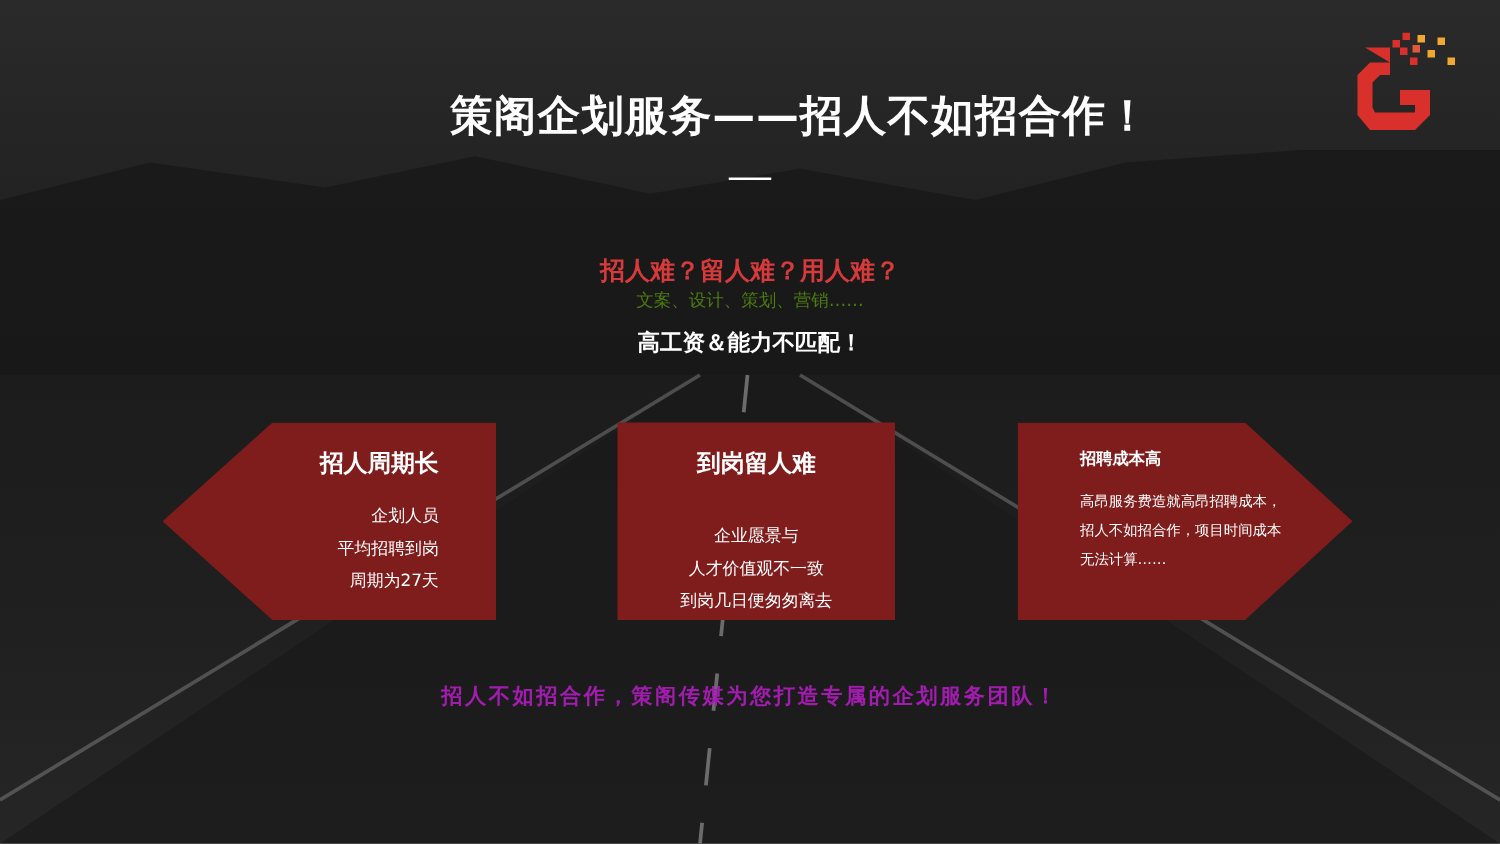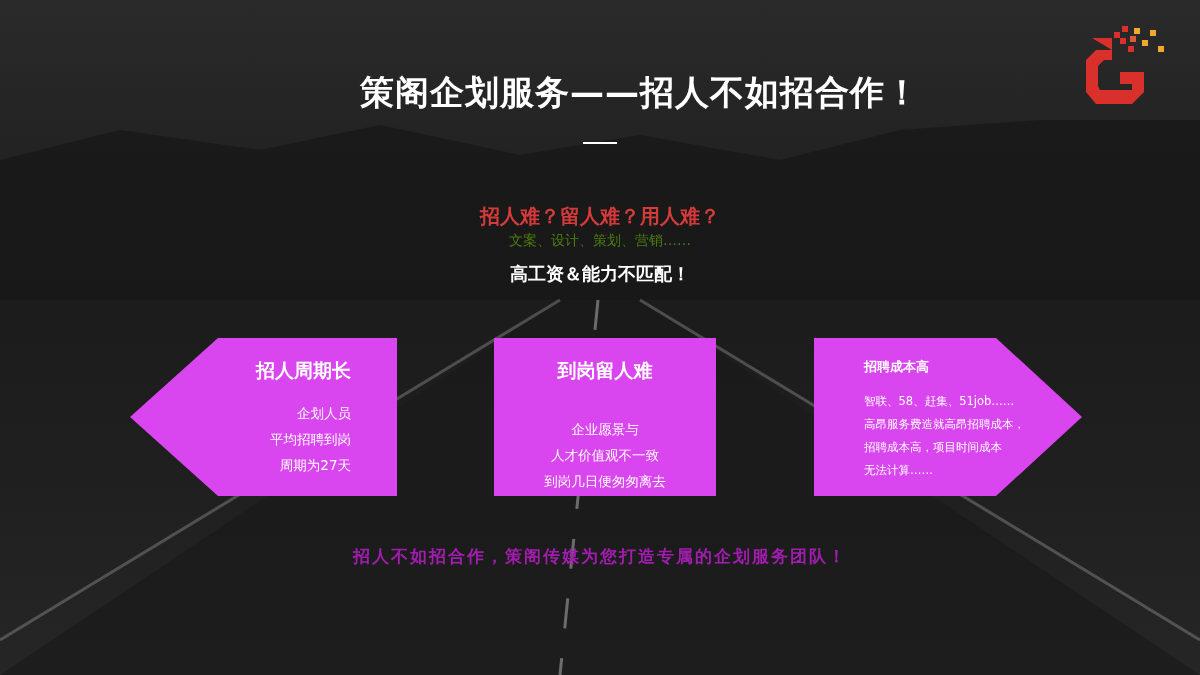--- a/index.html
+++ b/index.html
@@ -8,21 +8,21 @@
     background:linear-gradient(180deg,#2a2a2a 0%,#222 25%,#1c1c1c 45%,#1f1f1f 70%,#262626 100%);}
   .bg-mtn{position:absolute;left:0;top:120px;width:1200px;height:180px;}
   .road{position:absolute;left:0;top:0;width:1200px;height:675px;}
   .title{position:absolute;left:0;width:1200px;top:70px;text-align:center;color:#fff;
     font-size:34px;font-weight:bold;letter-spacing:1px;padding-left:40px;}
   .rule{position:absolute;left:583px;top:142px;width:34px;height:2px;background:#fff;}
   .q{position:absolute;left:0;width:1200px;text-align:center;}
   .q1{top:203px;color:#d63a3a;font-size:20px;font-weight:bold;}
   .q2{top:232px;color:#4d7c0f;font-size:14px;}
   .q3{top:262px;color:#fff;font-size:18px;font-weight:bold;}
-  .card{position:absolute;background:#d946ef;color:#fff;}
+  .card{position:absolute;background:#7f1d1d;color:#fff;}
   .c1{left:130px;top:338px;width:267px;height:158px;
     clip-path:polygon(0 50%,88px 0,100% 0,100% 100%,88px 100%);}
   .c2{left:494px;top:338px;width:222px;height:158px;}
   .c3{left:814px;top:338px;width:268px;height:158px;
     clip-path:polygon(0 0,182px 0,100% 50%,182px 100%,0 100%);}
   .c1 .h{position:absolute;right:46px;top:20px;font-size:19px;font-weight:bold;}
   .c1 .b{position:absolute;right:46px;top:62px;text-align:right;font-size:13.5px;line-height:26px;margin-left:44px;}
   .c2 .h{position:absolute;left:0;width:100%;text-align:center;top:20px;font-size:19px;font-weight:bold;}
   .c2 .b{position:absolute;left:0;width:100%;top:62px;text-align:center;font-size:13.5px;line-height:26px;margin-top:16px;}
   .c3 .h{position:absolute;left:50px;top:20px;font-size:13px;font-weight:bold;}
@@ -80,20 +80,19 @@
   <div class="b">
     <span class="line">企业愿景与</span>
     <span class="line">人才价值观不一致</span>
     <span class="line">到岗几日便匆匆离去</span>
   </div>
 </div>
 
 <div class="card c3">
   <div class="h">招聘成本高</div>
   <div class="b">
-    <span class="line">智联、58、赶集、51job……</span>
     <span class="line">高昂服务费造就高昂招聘成本，</span>
-    <span class="line">招聘成本高，项目时间成本</span>
+    <span class="line">招人不如招合作，项目时间成本</span>
     <span class="line">无法计算……</span>
   </div>
 </div>
 
 <div class="bottom">招人不如招合作，策阁传媒为您打造专属的企划服务团队！</div>
 
 </body></html>

